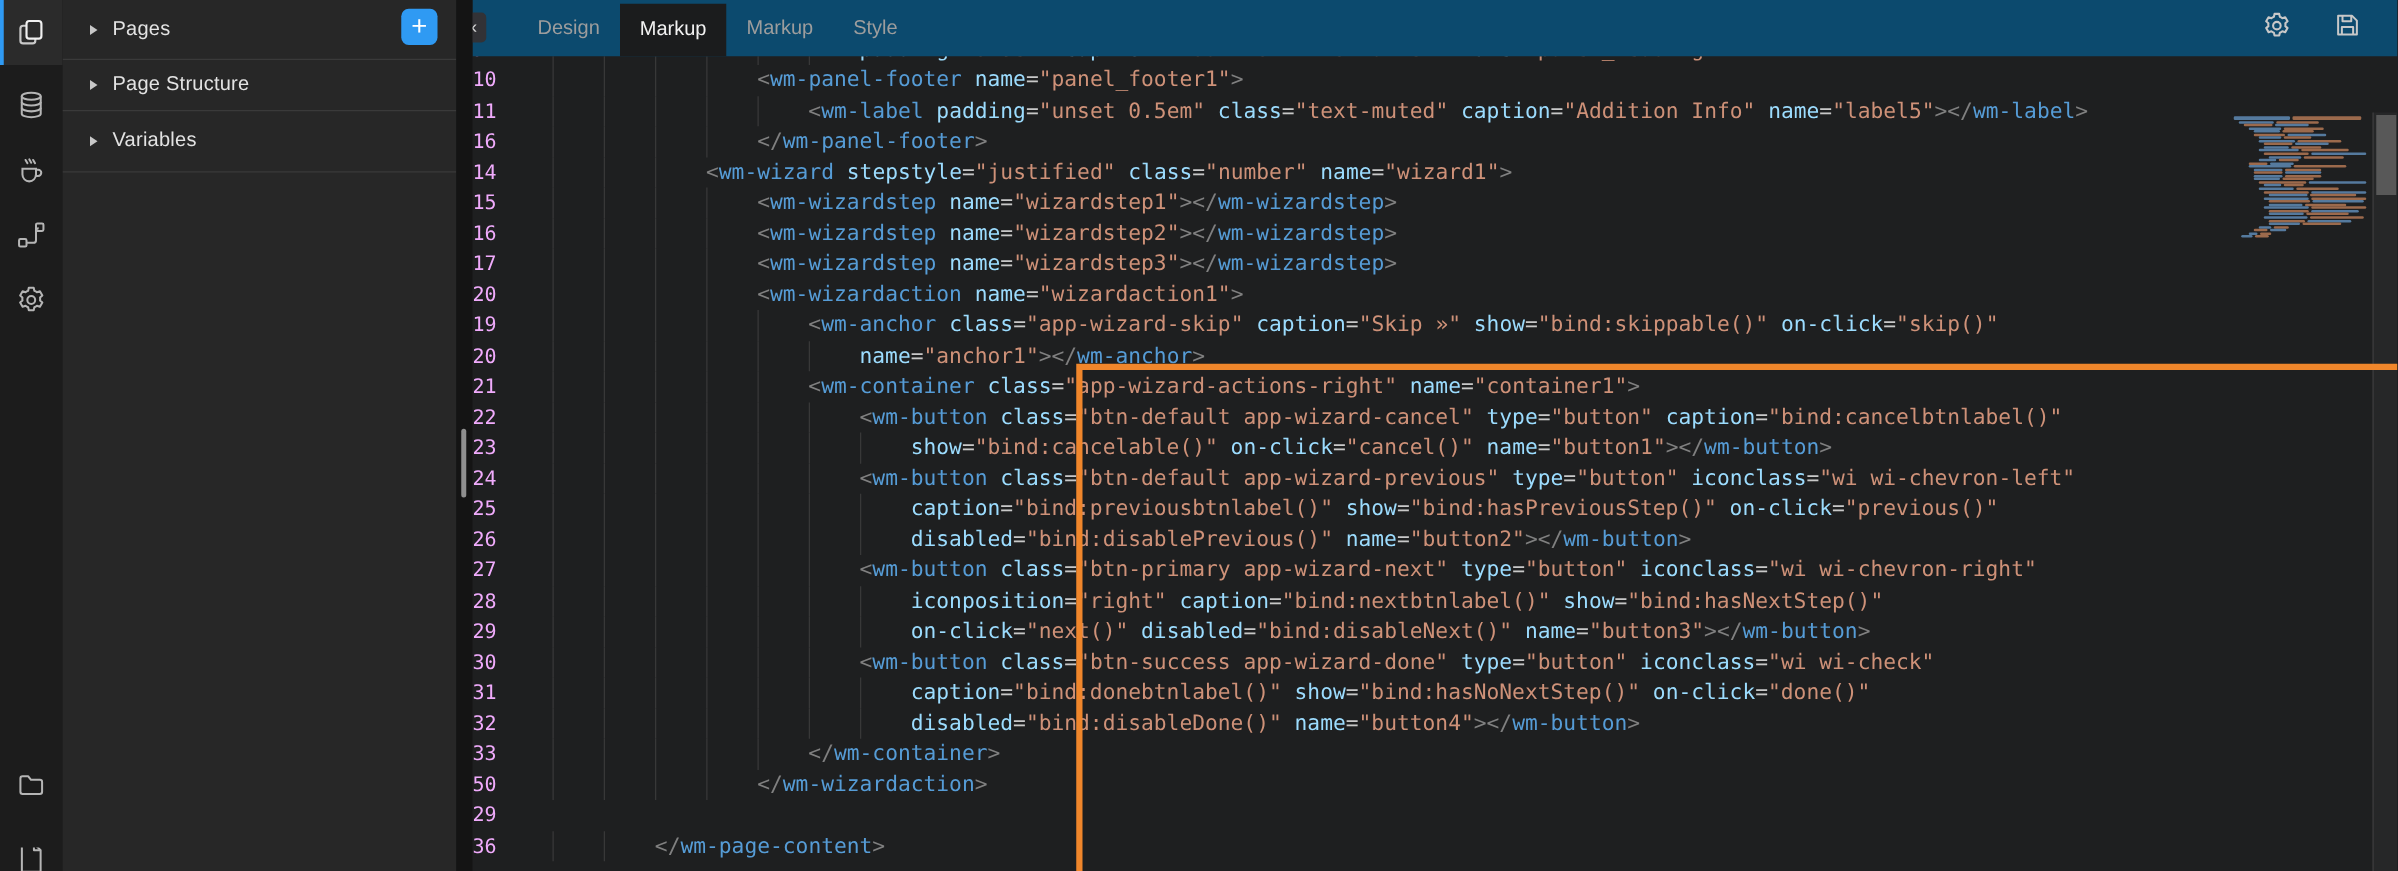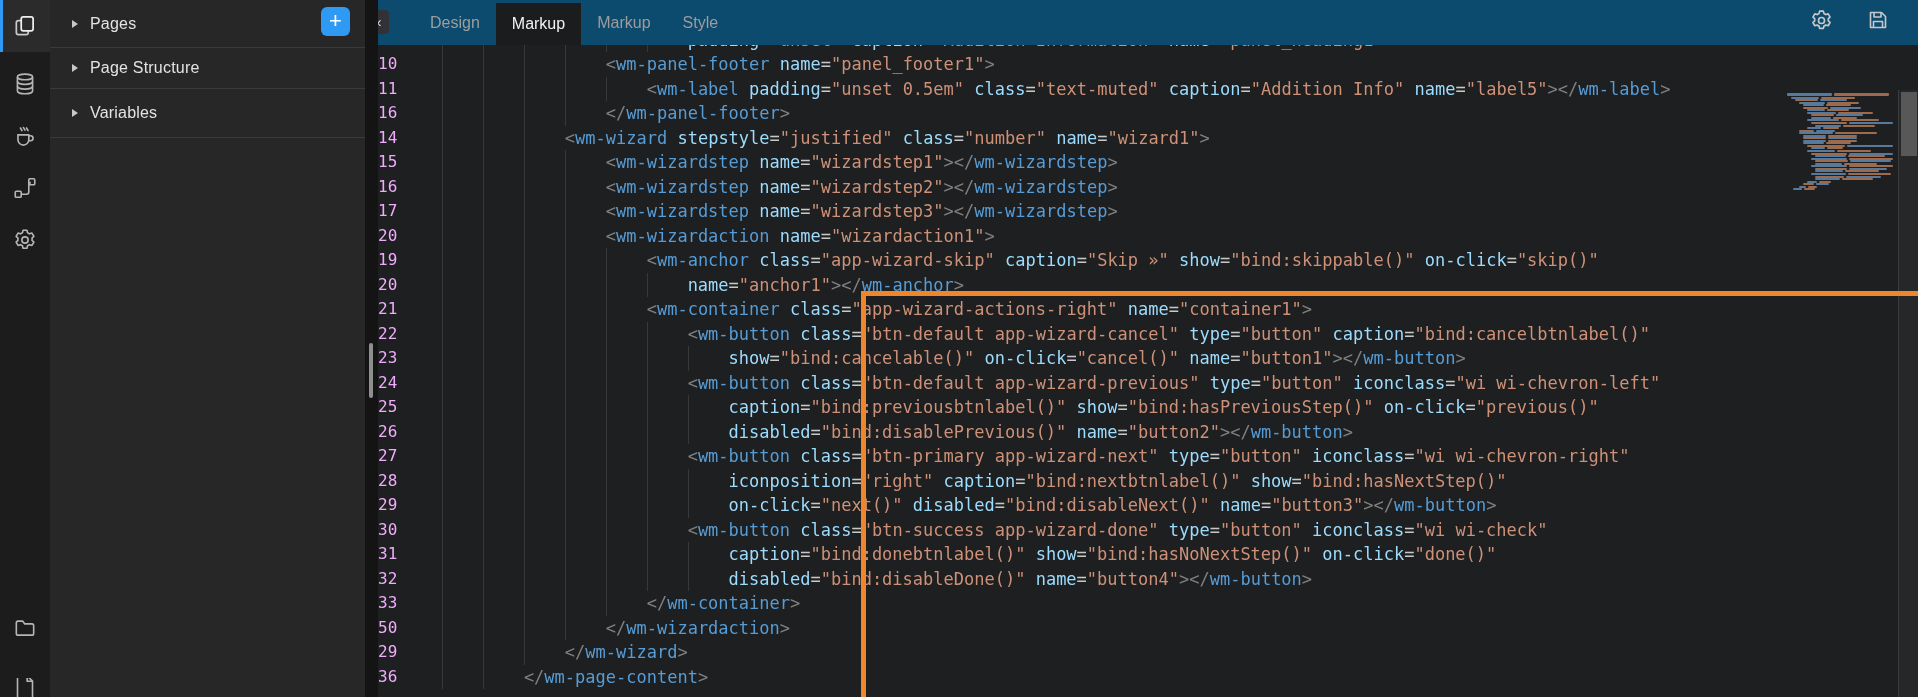--- a/index.html
+++ b/index.html
@@ -195,21 +195,21 @@
         <div class="code-row"><span class="ln">25</span><span class="cl"><span class="ind"></span><span class="ind"></span><span class="ind"></span><span class="ind"></span><span class="ind"></span><span class="ind"></span><span class="ind"></span><span class="ca">caption</span><span class="ce">=</span><span class="cv">"bind:previousbtnlabel()"</span> <span class="ca">show</span><span class="ce">=</span><span class="cv">"bind:hasPreviousStep()"</span> <span class="ca">on-click</span><span class="ce">=</span><span class="cv">"previous()"</span></span></div>
         <div class="code-row"><span class="ln">26</span><span class="cl"><span class="ind"></span><span class="ind"></span><span class="ind"></span><span class="ind"></span><span class="ind"></span><span class="ind"></span><span class="ind"></span><span class="ca">disabled</span><span class="ce">=</span><span class="cv">"bind:disablePrevious()"</span> <span class="ca">name</span><span class="ce">=</span><span class="cv">"button2"</span><span class="cp">&gt;</span><span class="cp">&lt;/</span><span class="ct">wm-button</span><span class="cp">&gt;</span></span></div>
         <div class="code-row"><span class="ln">27</span><span class="cl"><span class="ind"></span><span class="ind"></span><span class="ind"></span><span class="ind"></span><span class="ind"></span><span class="ind"></span><span class="cp">&lt;</span><span class="ct">wm-button</span> <span class="ca">class</span><span class="ce">=</span><span class="cv">"btn-primary app-wizard-next"</span> <span class="ca">type</span><span class="ce">=</span><span class="cv">"button"</span> <span class="ca">iconclass</span><span class="ce">=</span><span class="cv">"wi wi-chevron-right"</span></span></div>
         <div class="code-row"><span class="ln">28</span><span class="cl"><span class="ind"></span><span class="ind"></span><span class="ind"></span><span class="ind"></span><span class="ind"></span><span class="ind"></span><span class="ind"></span><span class="ca">iconposition</span><span class="ce">=</span><span class="cv">"right"</span> <span class="ca">caption</span><span class="ce">=</span><span class="cv">"bind:nextbtnlabel()"</span> <span class="ca">show</span><span class="ce">=</span><span class="cv">"bind:hasNextStep()"</span></span></div>
         <div class="code-row"><span class="ln">29</span><span class="cl"><span class="ind"></span><span class="ind"></span><span class="ind"></span><span class="ind"></span><span class="ind"></span><span class="ind"></span><span class="ind"></span><span class="ca">on-click</span><span class="ce">=</span><span class="cv">"next()"</span> <span class="ca">disabled</span><span class="ce">=</span><span class="cv">"bind:disableNext()"</span> <span class="ca">name</span><span class="ce">=</span><span class="cv">"button3"</span><span class="cp">&gt;</span><span class="cp">&lt;/</span><span class="ct">wm-button</span><span class="cp">&gt;</span></span></div>
         <div class="code-row"><span class="ln">30</span><span class="cl"><span class="ind"></span><span class="ind"></span><span class="ind"></span><span class="ind"></span><span class="ind"></span><span class="ind"></span><span class="cp">&lt;</span><span class="ct">wm-button</span> <span class="ca">class</span><span class="ce">=</span><span class="cv">"btn-success app-wizard-done"</span> <span class="ca">type</span><span class="ce">=</span><span class="cv">"button"</span> <span class="ca">iconclass</span><span class="ce">=</span><span class="cv">"wi wi-check"</span></span></div>
         <div class="code-row"><span class="ln">31</span><span class="cl"><span class="ind"></span><span class="ind"></span><span class="ind"></span><span class="ind"></span><span class="ind"></span><span class="ind"></span><span class="ind"></span><span class="ca">caption</span><span class="ce">=</span><span class="cv">"bind:donebtnlabel()"</span> <span class="ca">show</span><span class="ce">=</span><span class="cv">"bind:hasNoNextStep()"</span> <span class="ca">on-click</span><span class="ce">=</span><span class="cv">"done()"</span></span></div>
         <div class="code-row"><span class="ln">32</span><span class="cl"><span class="ind"></span><span class="ind"></span><span class="ind"></span><span class="ind"></span><span class="ind"></span><span class="ind"></span><span class="ind"></span><span class="ca">disabled</span><span class="ce">=</span><span class="cv">"bind:disableDone()"</span> <span class="ca">name</span><span class="ce">=</span><span class="cv">"button4"</span><span class="cp">&gt;</span><span class="cp">&lt;/</span><span class="ct">wm-button</span><span class="cp">&gt;</span></span></div>
         <div class="code-row"><span class="ln">33</span><span class="cl"><span class="ind"></span><span class="ind"></span><span class="ind"></span><span class="ind"></span><span class="ind"></span><span class="cp">&lt;/</span><span class="ct">wm-container</span><span class="cp">&gt;</span></span></div>
         <div class="code-row"><span class="ln">50</span><span class="cl"><span class="ind"></span><span class="ind"></span><span class="ind"></span><span class="ind"></span><span class="cp">&lt;/</span><span class="ct">wm-wizardaction</span><span class="cp">&gt;</span></span></div>
-        <div class="code-row"><span class="ln">29</span><span class="cl"><span class="ind"></span><span class="ind"></span><span class="ind"></span><span class="cp">&lt;/</span><span class="ct">wm-wizard</span><span class="cp">&gt;</span></span></div>
+        <div class="code-row"><span class="ln">29</span></div>
         <div class="code-row"><span class="ln">36</span><span class="cl"><span class="ind"></span><span class="ind"></span><span class="cp">&lt;/</span><span class="ct">wm-page-content</span><span class="cp">&gt;</span></span></div>
       </div>
     <div class="highlight-box"></div>
     <div class="minimap">
         <div class="mm-row" style="margin-left: 0px;">
           <span class="mm-seg" style="width: 45px; height: 3px; background: rgb(85, 122, 158);"></span>
           <span class="mm-seg" style="width: 55px; height: 3px; background: rgb(156, 106, 76);"></span>
         </div>
         <div class="mm-row" style="margin-left: 4px;">
           <span class="mm-seg" style="width: 28px; height: 2px; background: rgb(85, 122, 158);"></span>

